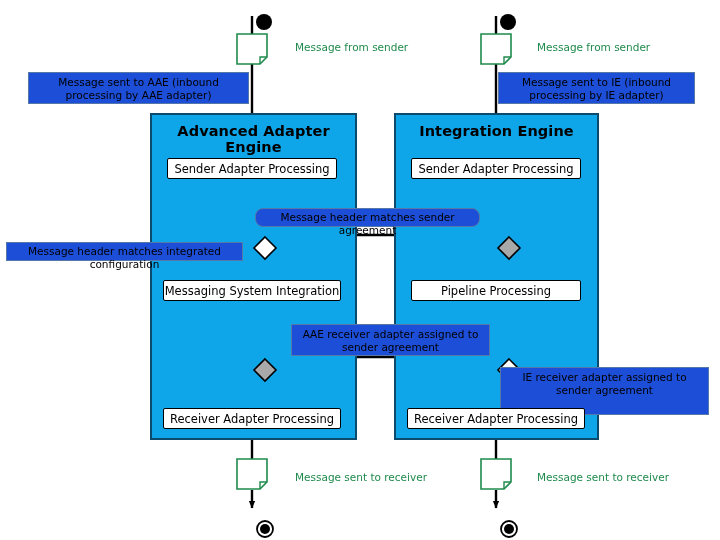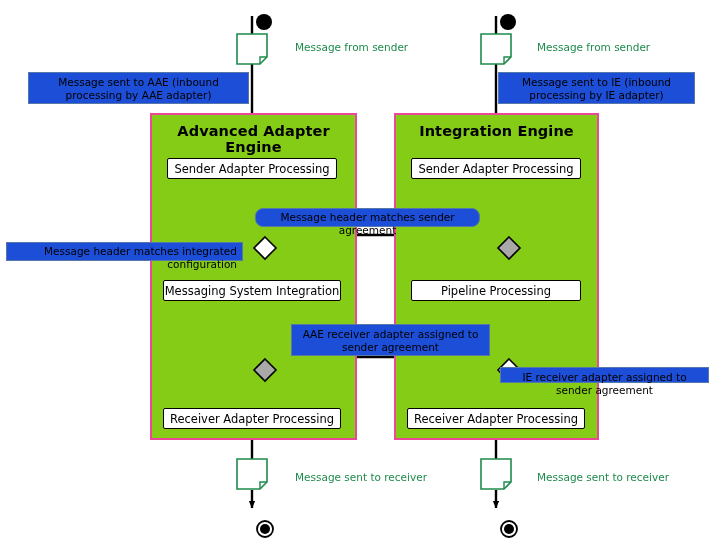--- a/index.html
+++ b/index.html
@@ -8,22 +8,22 @@
     background:#ffffff;
     font-family:"DejaVu Sans","Liberation Sans",sans-serif;
     overflow:hidden;
     position:relative;
   }
   #canvas{position:absolute;left:0;top:0;width:720px;height:540px;}
 
   
   .lane{
     position:absolute;
-    background:#84cc16;
-    border:2px solid #ec4899;
+    background:#0ea5e9;
+    border:2px solid #0c4a6e;
     box-sizing:border-box;
   }
   .lane-title{
     position:absolute;
     left:0;right:0;
     top:8px;
     text-align:center;
     font-size:14.5px;
     font-weight:bold;
     color:#000;
@@ -141,21 +141,21 @@
   <div class="note" style="left:28px;top:72px;width:221px;height:32px;">Message sent to AAE (inbound processing by AAE adapter)</div>
 
   <div class="act" style="left:167px;top:158px;width:170px;">Sender Adapter Processing</div>
 
   <div class="diamond" style="left:252px;top:235px;">
     <svg width="26" height="26" viewBox="-13 -13 26 26">
       <path d="M0,-11 L11,0 L0,11 L-11,0 Z" fill="#ffffff" stroke="#000000" stroke-width="1.6"></path>
     </svg>
   </div>
 
-  <div class="note" style="left:6px;top:242px;width:237px;height:19px;padding-top:2px;text-align:right;">Message header matches integrated configuration</div>
+  <div class="note" style="left:6px;top:242px;width:237px;height:19px;padding-top:2px;">Message header matches integrated configuration</div>
 
   <div class="act" style="left:163px;top:280px;width:178px;">Messaging System Integration</div>
 
   <div class="diamond" style="left:252px;top:357px;">
     <svg width="26" height="26" viewBox="-13 -13 26 26">
       <path d="M0,-11 L11,0 L0,11 L-11,0 Z" fill="#a9a9a9" stroke="#000000" stroke-width="1.6"></path>
     </svg>
   </div>
 
   <div class="note" style="left:291px;top:324px;width:199px;height:32px;">AAE receiver adapter assigned to sender agreement</div>
@@ -204,21 +204,21 @@
   <div class="note" style="left:255px;top:208px;width:225px;height:19px;padding-top:2px;border-radius:8px;">Message header matches sender agreement</div>
 
   <div class="act" style="left:411px;top:280px;width:170px;">Pipeline Processing</div>
 
   <div class="diamond" style="left:496px;top:357px;">
     <svg width="26" height="26" viewBox="-13 -13 26 26">
       <path d="M0,-11 L11,0 L0,11 L-11,0 Z" fill="#ffffff" stroke="#000000" stroke-width="1.6"></path>
     </svg>
   </div>
 
-  <div class="note" style="left:500px;top:367px;width:209px;height:16px;">IE receiver adapter assigned to sender agreement</div>
+  <div class="note" style="left:500px;top:367px;width:209px;height:48px;">IE receiver adapter assigned to sender agreement</div>
 
   <div class="act" style="left:407px;top:408px;width:178px;">Receiver Adapter Processing</div>
 
   <div class="doc" style="left:496px;top:459px;">
     <svg width="44" height="34" viewBox="0 0 44 34">
       <path d="M-15,0 L15,0 L15,23 L8,30 L-15,30 Z" fill="#ffffff" stroke="#1f8a4c" stroke-width="1.6" stroke-linejoin="miter"></path>
       <path d="M15,23 L8,23 L8,30" fill="none" stroke="#1f8a4c" stroke-width="1.4"></path>
     </svg>
   </div>
   <div class="doc-label" style="left:519px;top:471px;">Message sent to receiver</div>

